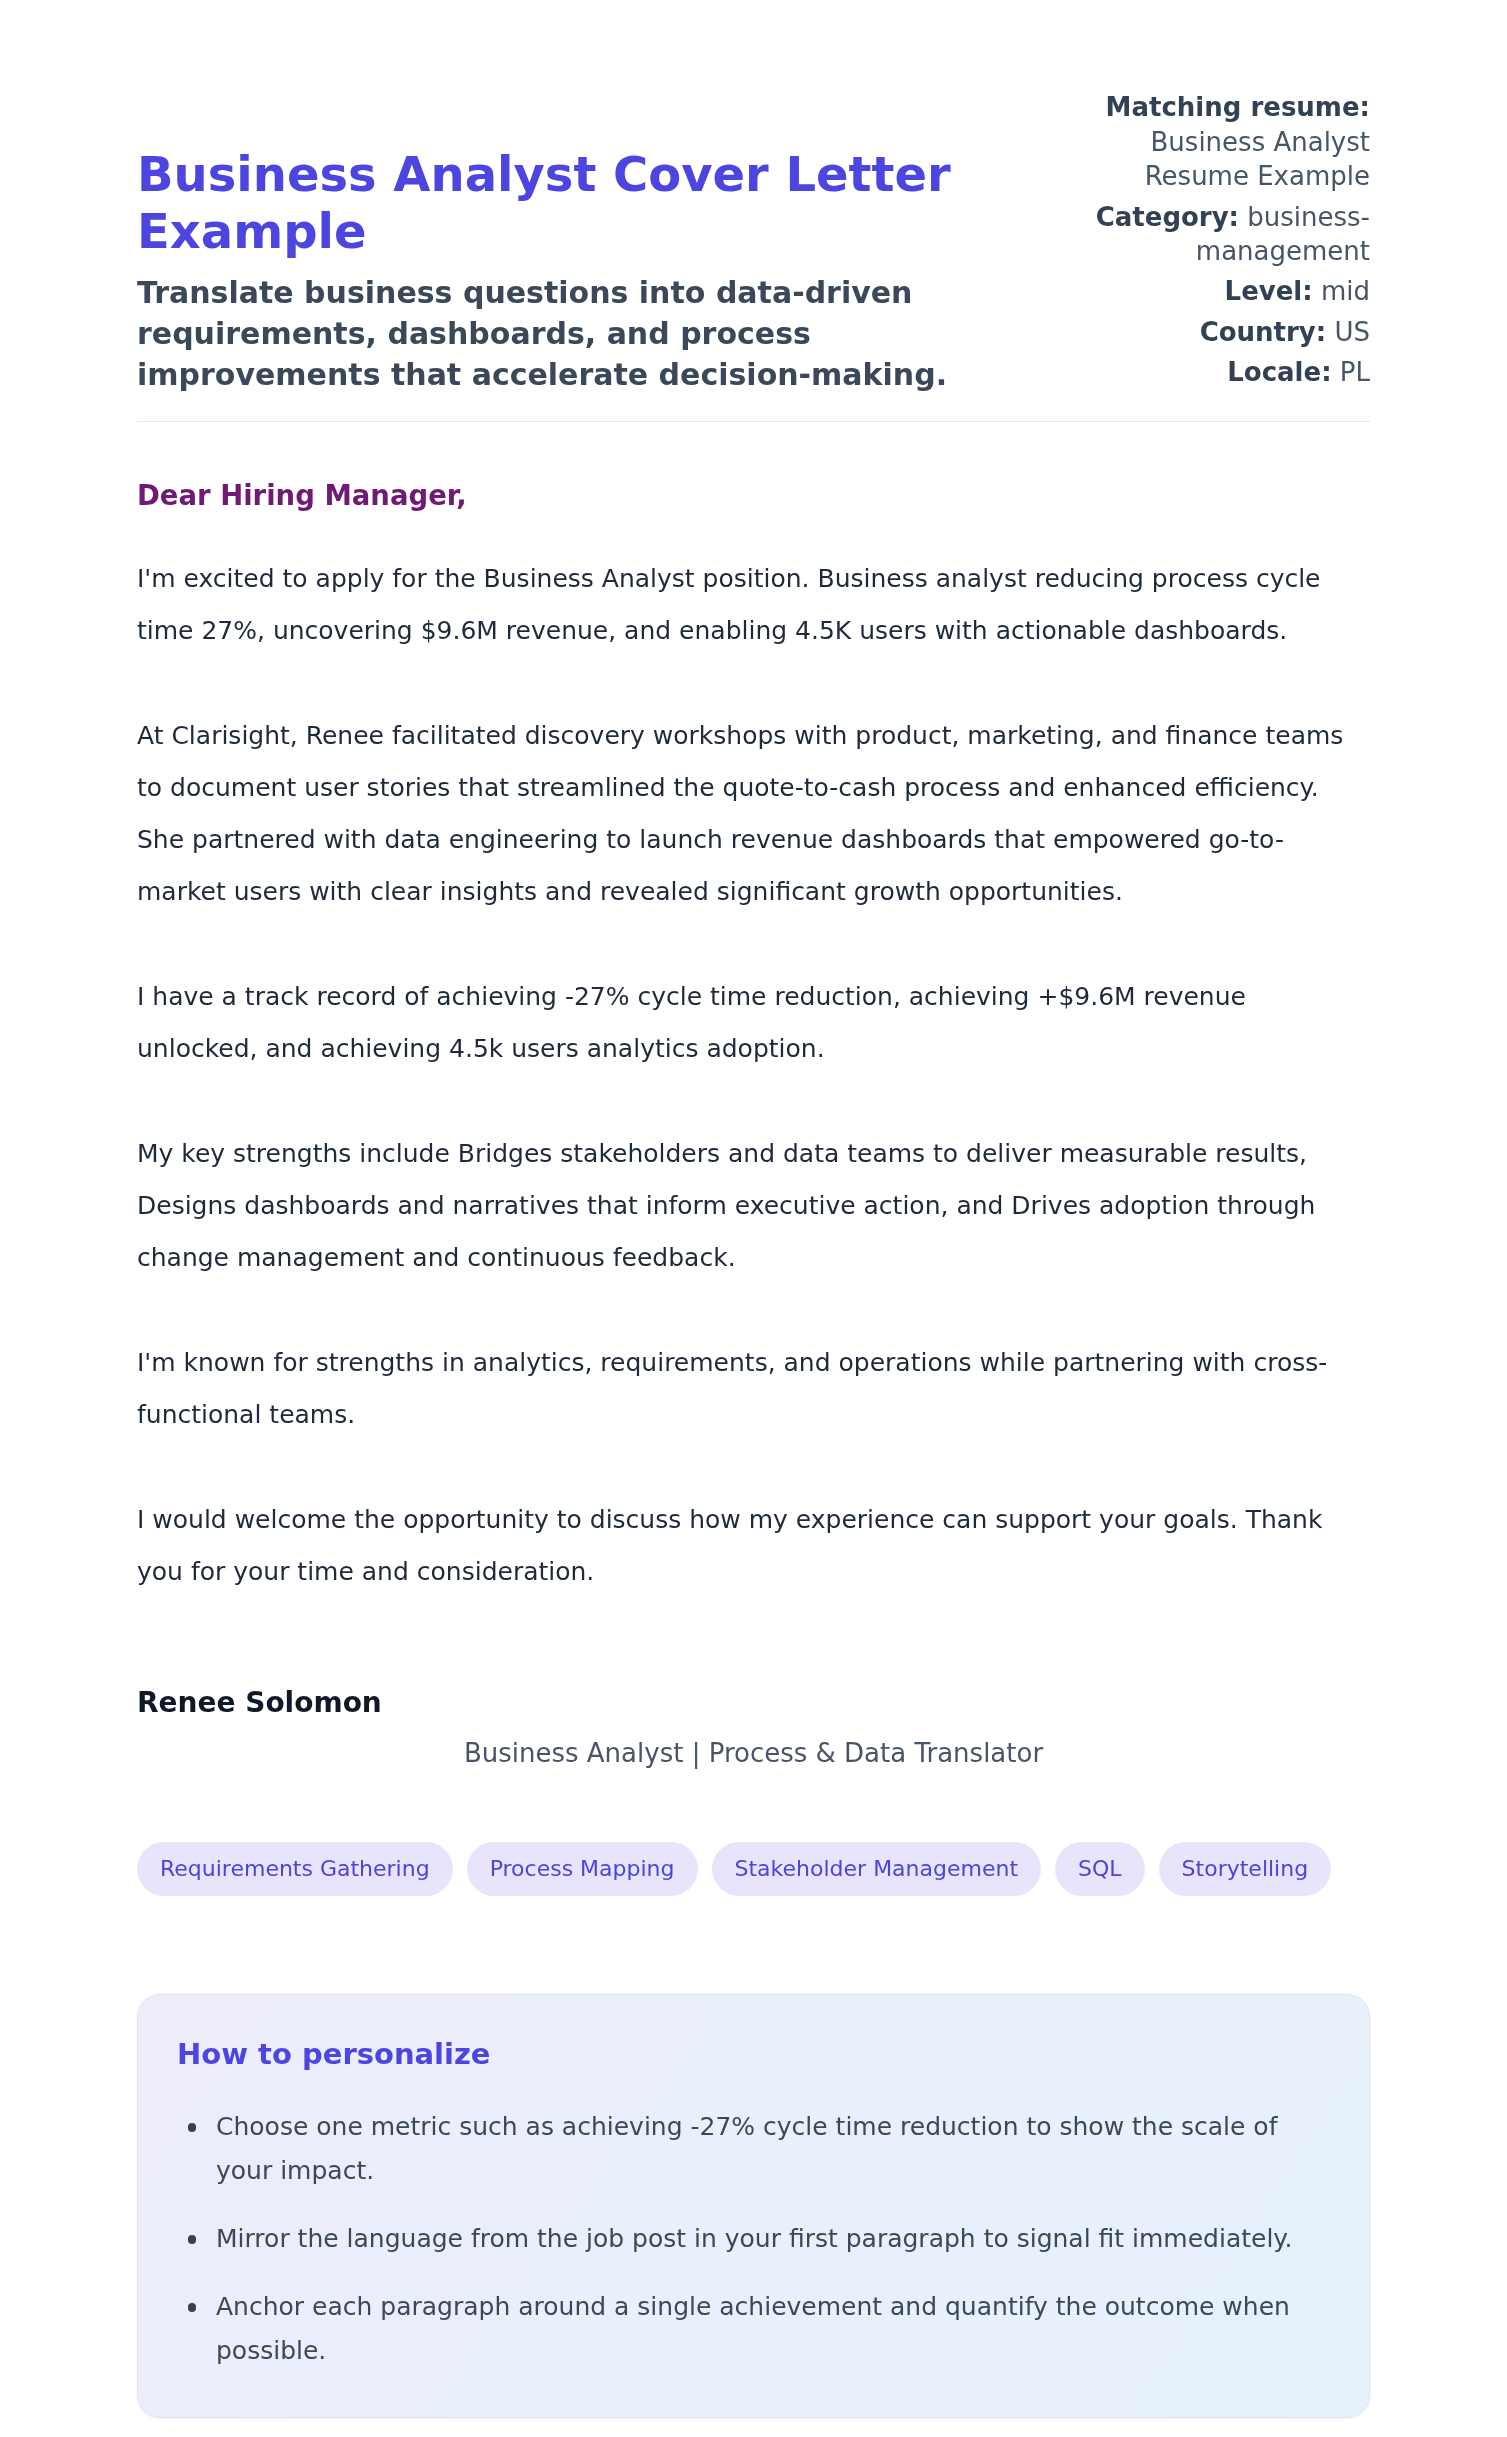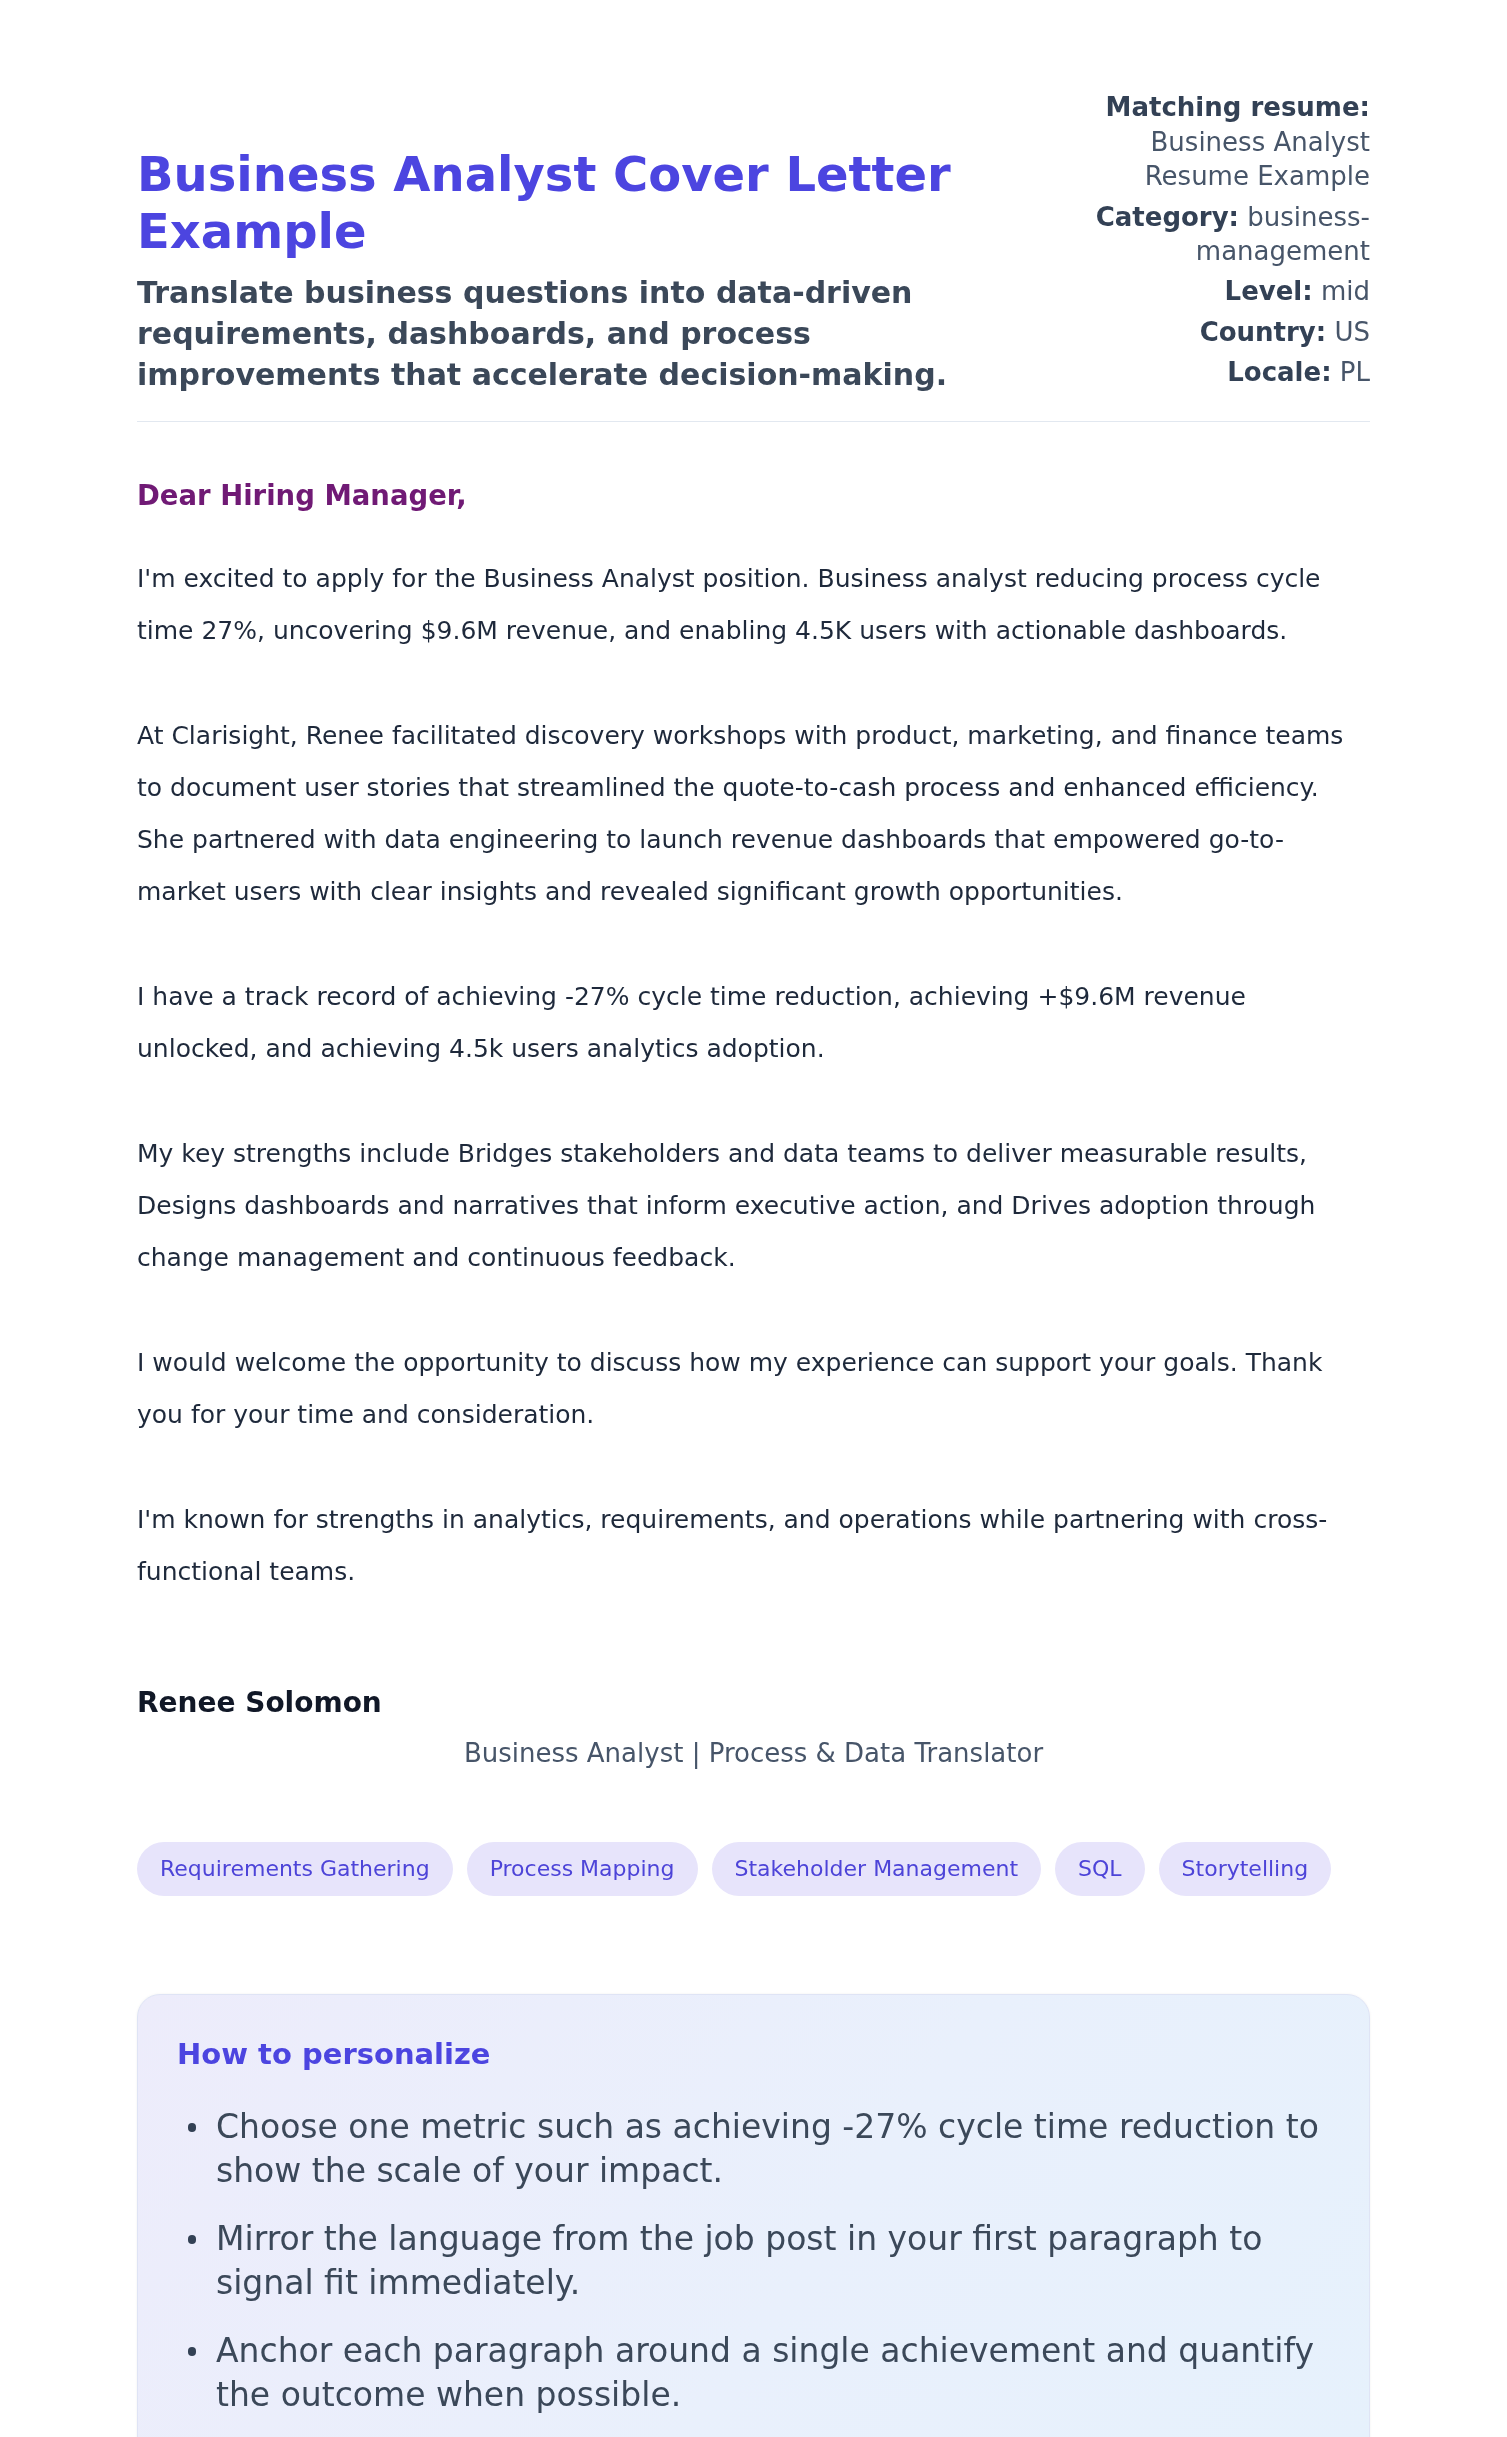--- a/index.html
+++ b/index.html
@@ -108,21 +108,21 @@
   .tips-title {
     font-size: 29px;
     font-weight: bold;
     line-height: 41px;
     color: #4c45e0;
   }
   .tips-list { margin-top: 30px; list-style: none; }
   .tip-item {
     position: relative;
     padding-left: 39px;
-    font-size: 33px;
+    font-size: 25px;
     line-height: 44px;
     color: #3b4859;
     margin-bottom: 24px;
   }
   .tip-item:last-child { margin-bottom: 0; }
   .tip-item::before {
     content: "";
     position: absolute;
     left: 10.6px;
     top: 17.7px;
@@ -152,22 +152,22 @@
   </header>
 
   <hr class="divider">
 
   <main class="letter">
     <p class="greeting">Dear Hiring Manager,</p>
     <p class="para">I'm excited to apply for the Business Analyst position. Business analyst reducing process cycle time 27%, uncovering $9.6M revenue, and enabling 4.5K users with actionable dashboards.</p>
     <p class="para">At Clarisight, Renee facilitated discovery workshops with product, marketing, and finance teams to document user stories that streamlined the quote-to-cash process and enhanced efficiency. She partnered with data engineering to launch revenue dashboards that empowered go-to-market users with clear insights and revealed significant growth opportunities.</p>
     <p class="para">I have a track record of achieving -27% cycle time reduction, achieving +$9.6M revenue unlocked, and achieving 4.5k users analytics adoption.</p>
     <p class="para">My key strengths include Bridges stakeholders and data teams to deliver measurable results, Designs dashboards and narratives that inform executive action, and Drives adoption through change management and continuous feedback.</p>
+    <p class="para">I'm known for strengths in analytics, requirements, and operations while partnering with cross-functional teams.</p>
     <p class="para">I would welcome the opportunity to discuss how my experience can support your goals. Thank you for your time and consideration.</p>
-    <p class="para">I'm known for strengths in analytics, requirements, and operations while partnering with cross-functional teams.</p>
     <p class="sig-name">Renee Solomon</p>
     <p class="sig-title">Business Analyst | Process &amp; Data Translator</p>
   </main>
 
   <div class="skills">
     <span class="tag">Requirements Gathering</span>
     <span class="tag">Process Mapping</span>
     <span class="tag">Stakeholder Management</span>
     <span class="tag">SQL</span>
     <span class="tag">Storytelling</span>

